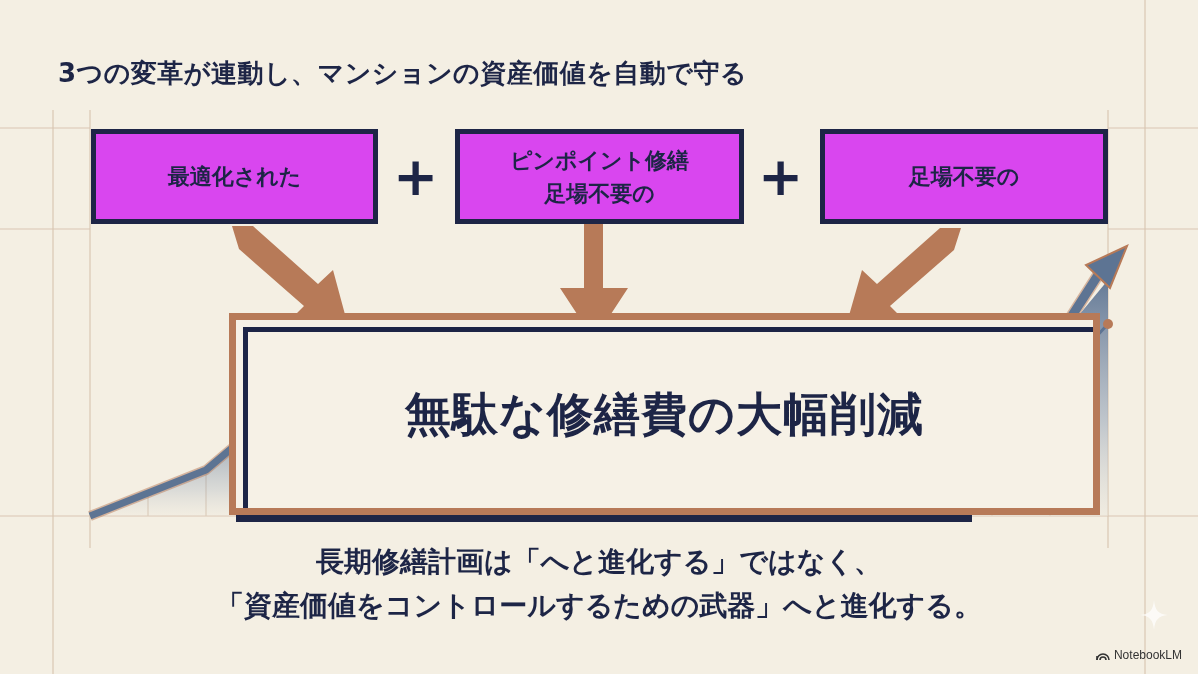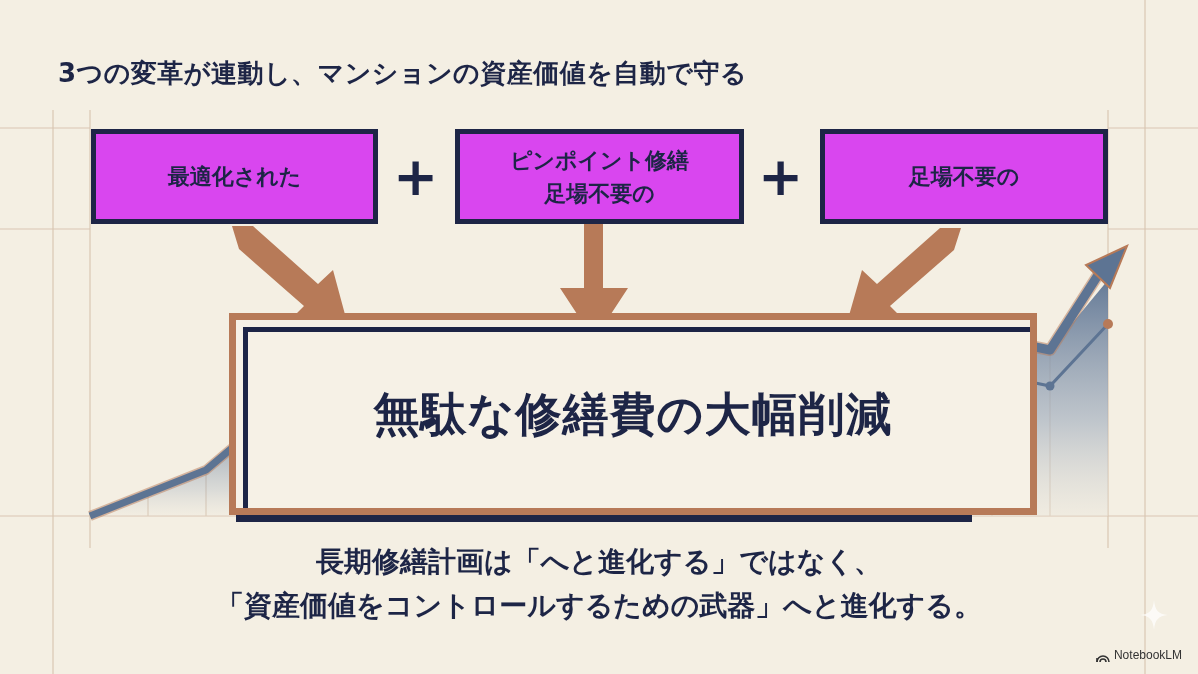--- a/index.html
+++ b/index.html
@@ -25,41 +25,41 @@
     }
     .plus {
       position: absolute; top: 150px; font-size: 54px; font-weight: bold; line-height: 54px;
       color: #1d2546;
     }
     .main-box-shadow {
       position: absolute; left: 236px; top: 320px; width: 736px; height: 202px;
       background: #1d2546;
     }
     .main-box {
-      position: absolute; left: 229px; top: 313px; width: 808px; height: 202px;
+      position: absolute; left: 229px; top: 313px; width: 871px; height: 202px;
       border: 7px solid #b77a58; box-sizing: border-box;
       background: #f6f1e6;
       display: flex; flex-direction: column; align-items: center; justify-content: center;
     }
     .main-box-inner {
       position: absolute; left: 7px; top: 7px; right: 0; bottom: 0;
       border-left: 5px solid #1d2546; border-top: 5px solid #1d2546;
       pointer-events: none;
     }
     .main-line {
       font-size: 46px; font-weight: bold; line-height: 72px; color: #1d2546; white-space: nowrap;
       letter-spacing: 1px;
     }
     .bottom-text {
       position: absolute; left: 0; width: 1198px; top: 540px; text-align: center;
       font-size: 28px; font-weight: bold; line-height: 44px; color: #1d2546;
     }
     .logo {
       position: absolute; right: 16px; bottom: 12px;
-      display: flex; align-items: flex-end; gap: 4px;
+      display: flex; align-items: center; gap: 4px;
       font-family: "Liberation Sans", sans-serif; font-size: 12px; color: #333;
     }
     .logo svg { width: 14px; height: 10px; }
     .sparkle { position: absolute; left: 1140px; top: 600px; width: 28px; height: 30px; }
   </style>
 </head>
 <body>
 
 <svg class="bg-svg" viewBox="0 0 1198 674">
   <defs>

